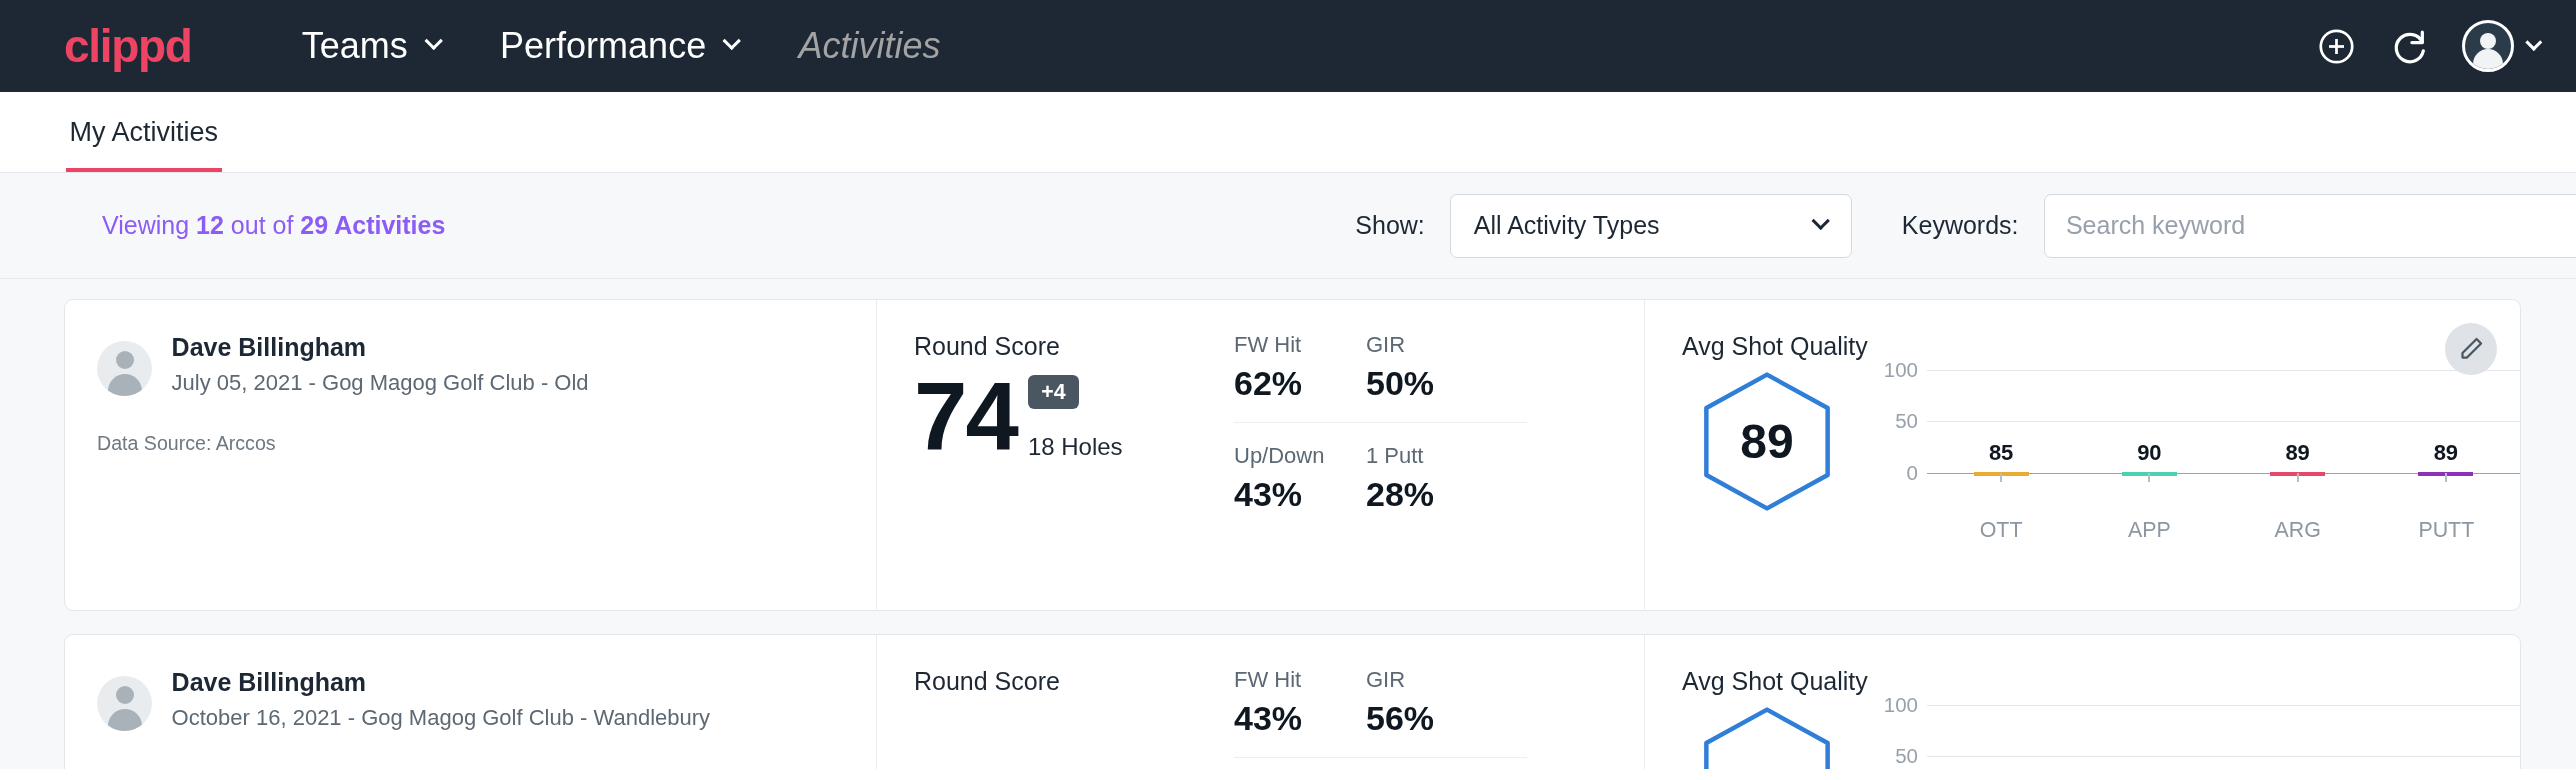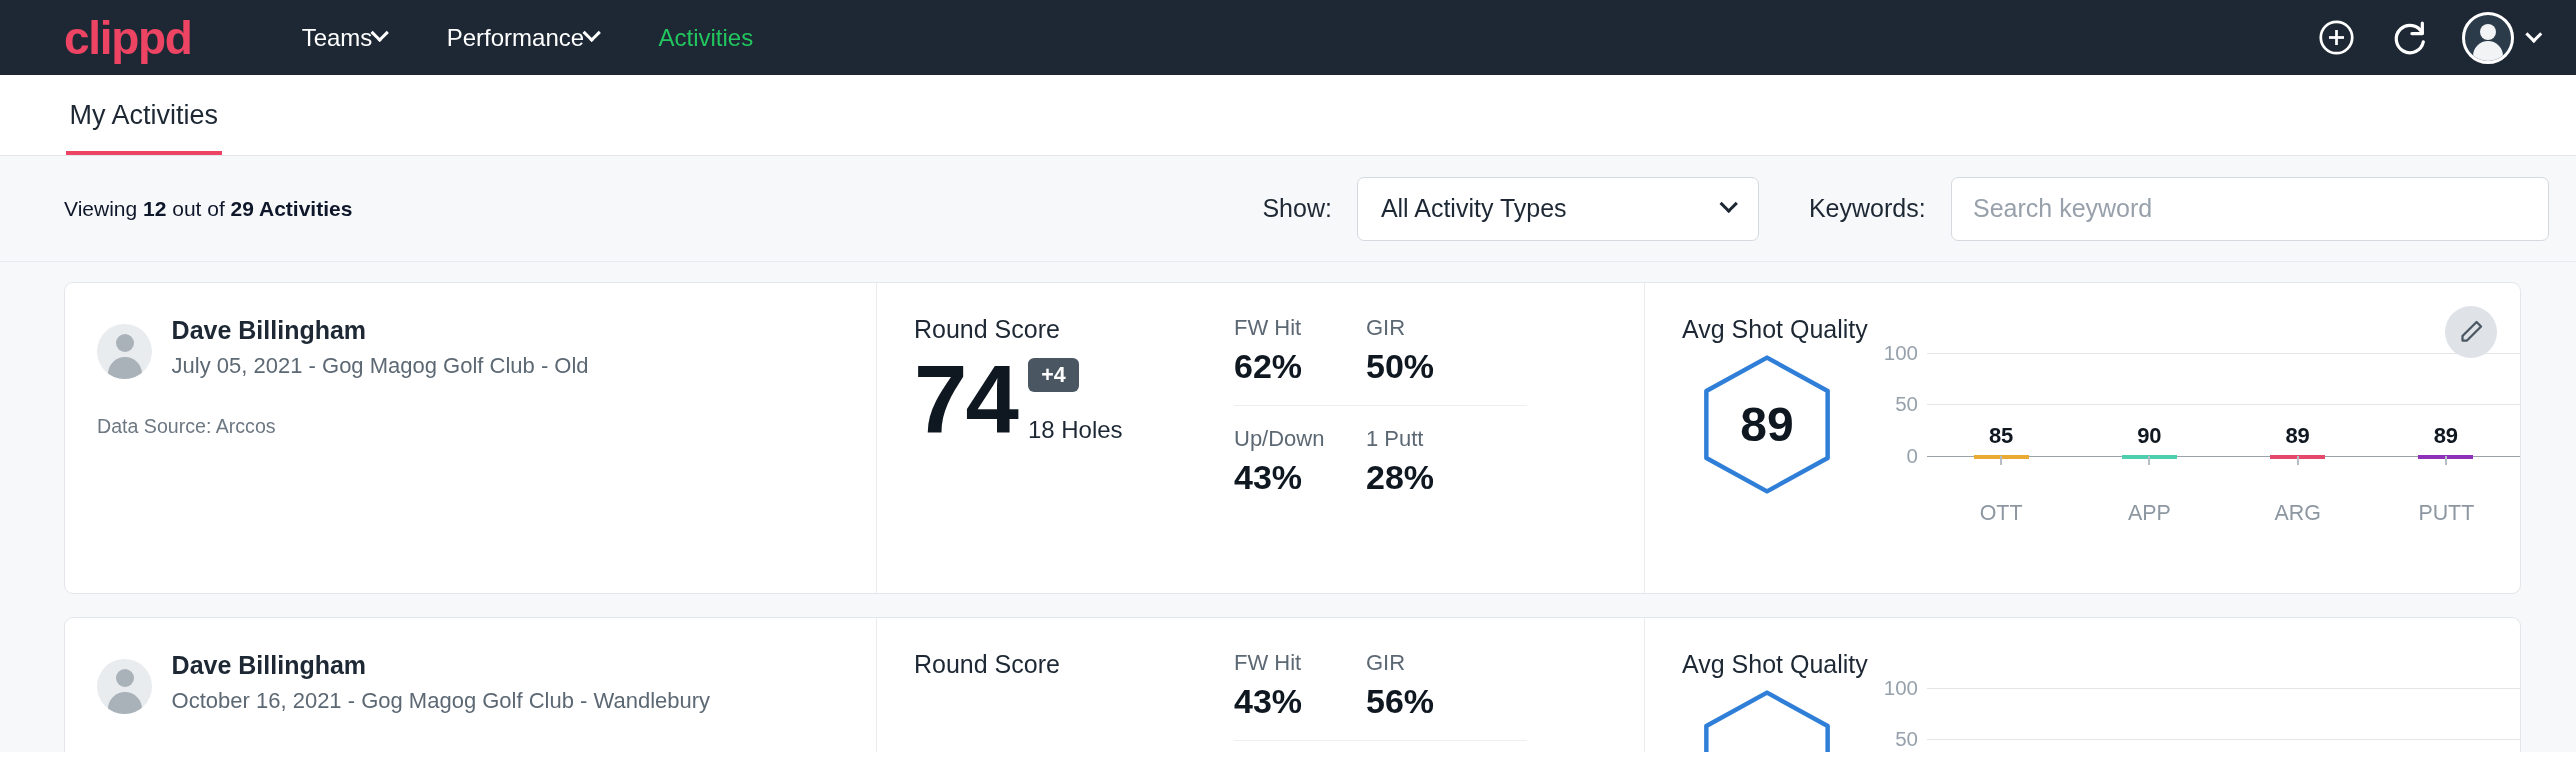--- a/index.html
+++ b/index.html
@@ -6,45 +6,45 @@
   html, body {
     width: 2576px; height: 780px;
     overflow: hidden;
     background: #ffffff;
     font-family: "Liberation Sans", sans-serif;
     -webkit-font-smoothing: antialiased;
   }
 
   
   .header {
-    height: 75px;
+    height: 92px;
     background: #1d2834;
     display: flex;
     align-items: center;
     padding: 0 36px 0 64px;
     position: relative;
   }
   .logo {
     font-size: 46px;
     font-weight: 700;
     color: #ec4462;
     letter-spacing: -1.3px;
     margin-right: 80px;
     line-height: 1;
   }
   .nav { display: flex; align-items: center; gap: 0; }
   .nav-item {
-    display: flex; align-items: center; gap: 1px;
+    display: flex; align-items: center; gap: 19px;
     color: #ffffff;
-    font-size: 24px;
+    font-size: 36px;
     padding: 0 30px;
     cursor: pointer;
     white-space: nowrap;
   }
-  .nav-item.muted { color: #22c55e; }
+  .nav-item.muted { color: #a3a3a3; font-style: italic; }
   .chev {
     display: inline-block;
     width: 13.4px; height: 13.4px;
     border-right: 3.1px solid currentColor;
     border-bottom: 3.1px solid currentColor;
     transform: translateY(-4.5px) rotate(45deg);
   }
   .header-right {
     margin-left: auto;
     display: flex; align-items: center; gap: 32px;
@@ -92,21 +92,21 @@
   }
 
   
   .filterbar {
     height: 106px;
     background: #f7f8fa;
     display: flex; align-items: center;
     padding: 0 55px 0 64px;
     border-bottom: 0.9px solid #e9ecef;
   }
-  .viewing { font-size: 21px; color: #0f172a; white-space: nowrap; }
+  .viewing { font-size: 25px; color: #8b5cf6; white-space: nowrap; margin-left: 38px; }
   .viewing b { font-weight: 700; }
   .filter-mid {
     margin-left: 910px;
     display: flex; align-items: center; gap: 0;
   }
   .lbl { font-size: 25px; color: #1d2834; white-space: nowrap; }
   .select {
     margin-left: 25px;
     width: 402px; height: 64px;
     background: #ffffff;

